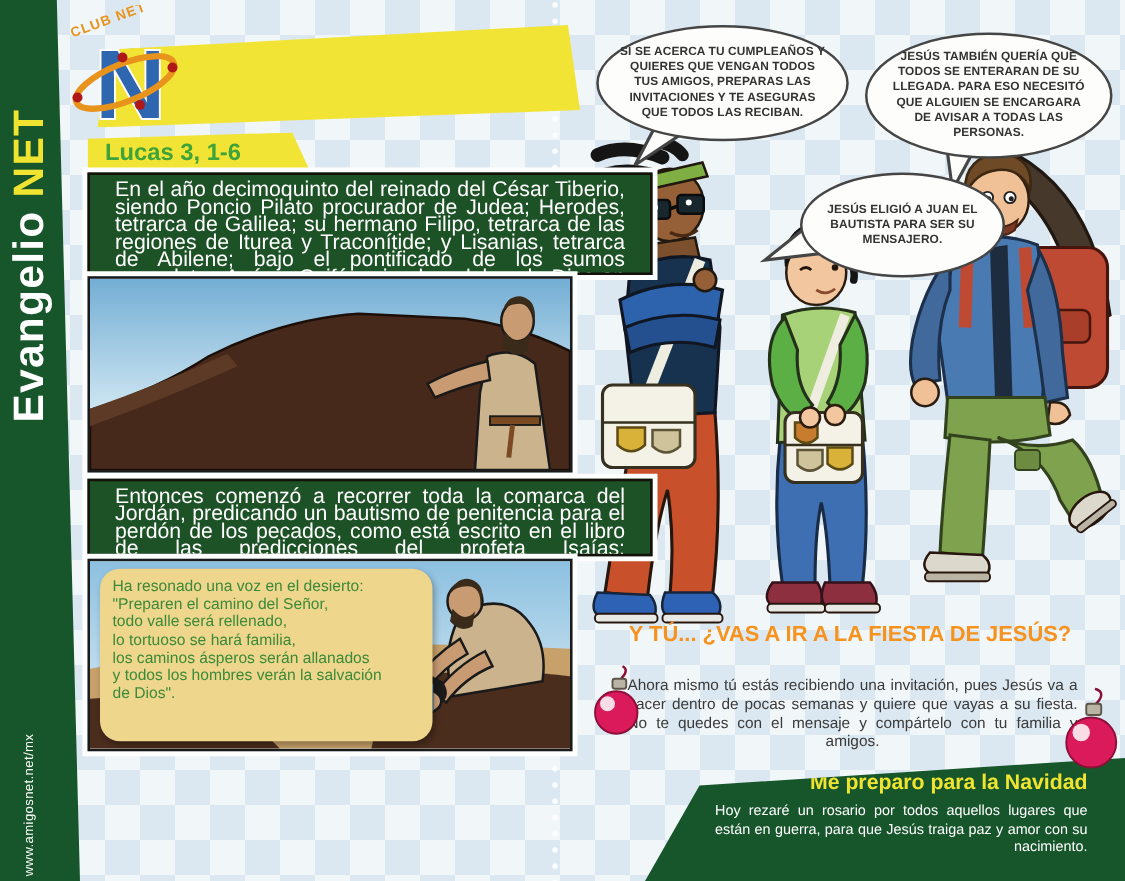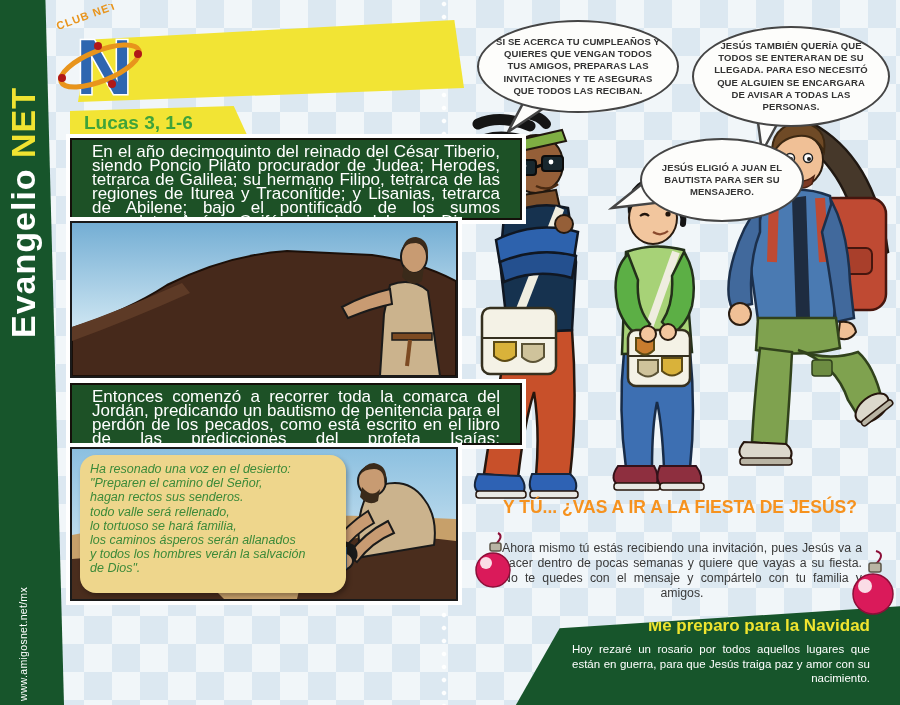--- a/index.html
+++ b/index.html
@@ -45,21 +45,21 @@
   .block1{top:138px;height:82px;}
   .block2{top:383px;height:62px;}
 
   
   .illus{position:absolute;left:70px;width:388px;border:2px solid #1a1a1a;box-shadow:0 0 0 4px #fff;
     box-sizing:border-box;overflow:hidden;z-index:5;background:#bcd9ea;}
   .illus1{top:221px;height:157px;}
   .illus2{top:447px;height:154px;}
   .quotebox{position:absolute;left:80px;top:455px;width:266px;height:138px;background:#eed68c;
     border-radius:16px;padding:7px 10px;box-sizing:border-box;z-index:6;
-    color:#3c8a39;font-style:italic;font-size:12.5px;line-height:14.2px;
+    color:#3c8a39;font-size:12.5px;line-height:14.2px;
     box-shadow:2px 3px 5px rgba(0,0,0,.3);}
   .quotebox span{display:block;}
 
   
   .bubble{position:absolute;background:#fdfdfb;border:2.5px solid #454545;border-radius:50%;
     display:flex;align-items:center;justify-content:center;text-align:center;
     font-size:9.5px;line-height:1.28;color:#333;font-weight:bold;letter-spacing:.1px;
     padding:10px 16px;box-sizing:border-box;z-index:3;}
   .bubble1{left:477px;top:20px;width:202px;height:93px;}
   .bubble2{left:692px;top:26px;width:198px;height:101px;}
@@ -163,21 +163,20 @@
         <path d="M316,72 q-24,12 -40,34 l9,7 q15,-20 37,-29 Z" fill="#c89b72" stroke="#1a1a1a" stroke-width="2"></path>
         <path d="M246,100 q14,-16 36,-4 q8,12 -2,18 q-24,8 -34,-14 Z" fill="#1a1a1a"></path>
         <ellipse cx="266" cy="112" rx="15" ry="10" fill="#caa27c" stroke="#1a1a1a" stroke-width="2"></ellipse>
         <path d="M258,96 l-4,22 M266,96 l-2,24 M274,98 l0,22" stroke="#2a5a8a" stroke-width="1.6" fill="none"></path>
       </g>
     </svg>
   </div>
   <div class="quotebox">
     <span>Ha resonado una voz en el desierto:</span>
     <span>"Preparen el camino del Señor,</span>
-    <span>hagan rectos sus senderos.</span>
     <span>todo valle será rellenado,</span>
     <span>lo tortuoso se hará familia,</span>
     <span>los caminos ásperos serán allanados</span>
     <span>y todos los hombres verán la salvación</span>
     <span>de Dios".</span>
   </div>
 
   <svg class="characters" width="440" height="395" viewBox="0 0 440 395">
 
     <g>

